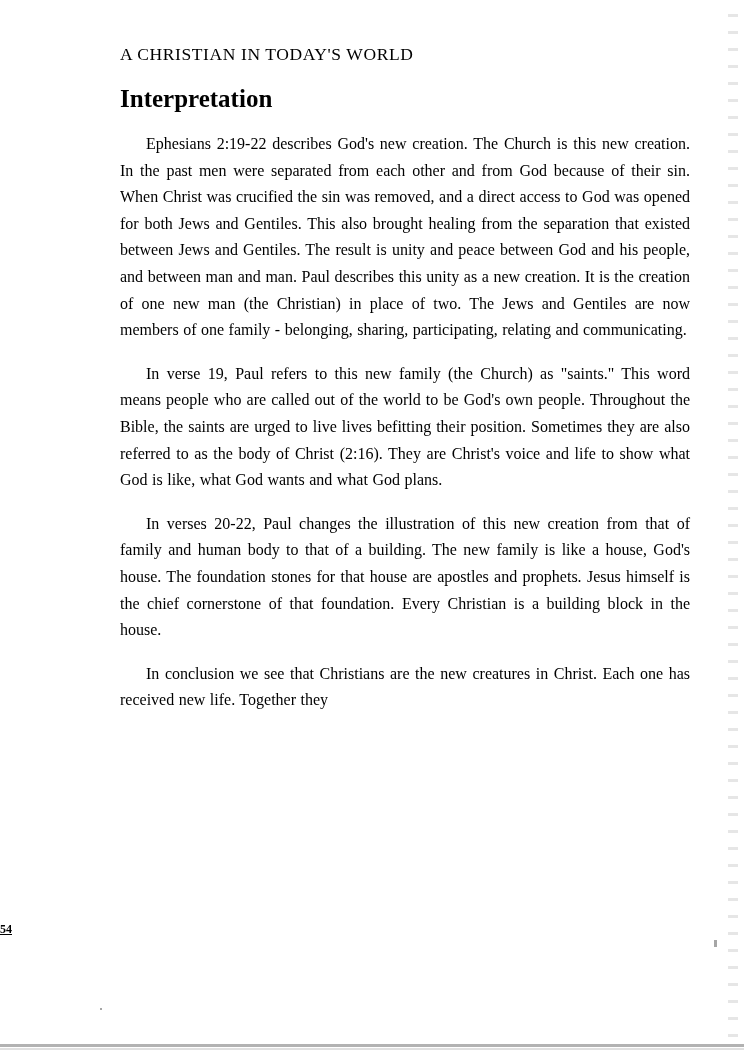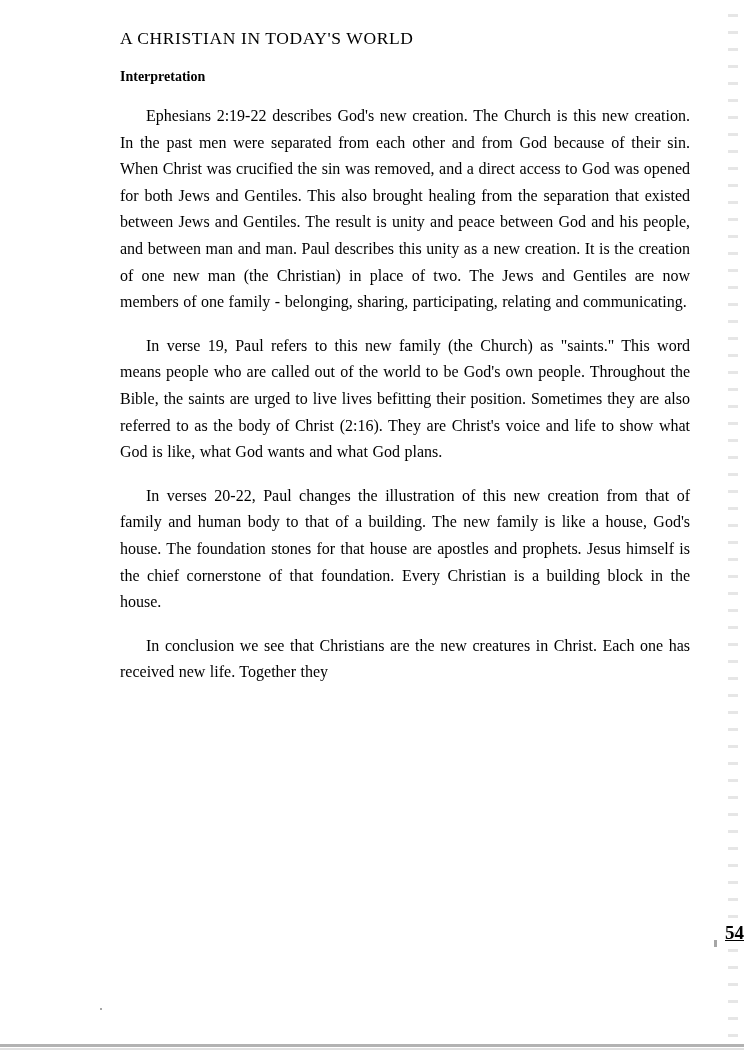--- a/index.html
+++ b/index.html
@@ -19,57 +19,57 @@
     position: absolute;
     left: 0;
     top: 0;
     width: 744px;
     height: 1050px;
     background: #ffffff;
   }
   .content {
     position: absolute;
     left: 120px;
-    top: 28px;
+    top: 44px;
     width: 570px;
   }
   .running-head {
     font-family: "Liberation Serif", serif;
     font-size: 17.5px;
     letter-spacing: 0.6px;
     margin: 0 0 20px 0;
     white-space: nowrap;
   }
   .section-title {
     font-family: "Liberation Serif", serif;
     font-weight: bold;
-    font-size: 14px;
+    font-size: 25px;
     margin: 0 0 18px 0;
   }
   p.para {
     font-family: "Liberation Serif", serif;
     font-size: 16px;
     line-height: 26.6px;
     text-align: justify;
     text-indent: 26px;
     margin: 0 0 17px 0;
     word-spacing: 0.5px;
   }
   p.para:last-of-type {
     margin-bottom: 12px;
   }
   .folio {
     position: absolute;
     left: 0;
     top: 922px;
     width: 744px;
-    text-align: right;
+    text-align: left;
     font-family: "Liberation Serif", serif;
     font-weight: bold;
-    font-size: 19px;
+    font-size: 12px;
     text-decoration: underline;
   }
   
   .scan-edge-right {
     position: absolute;
     right: 6px;
     top: 0;
     width: 10px;
     height: 1050px;
     background: repeating-linear-gradient(

